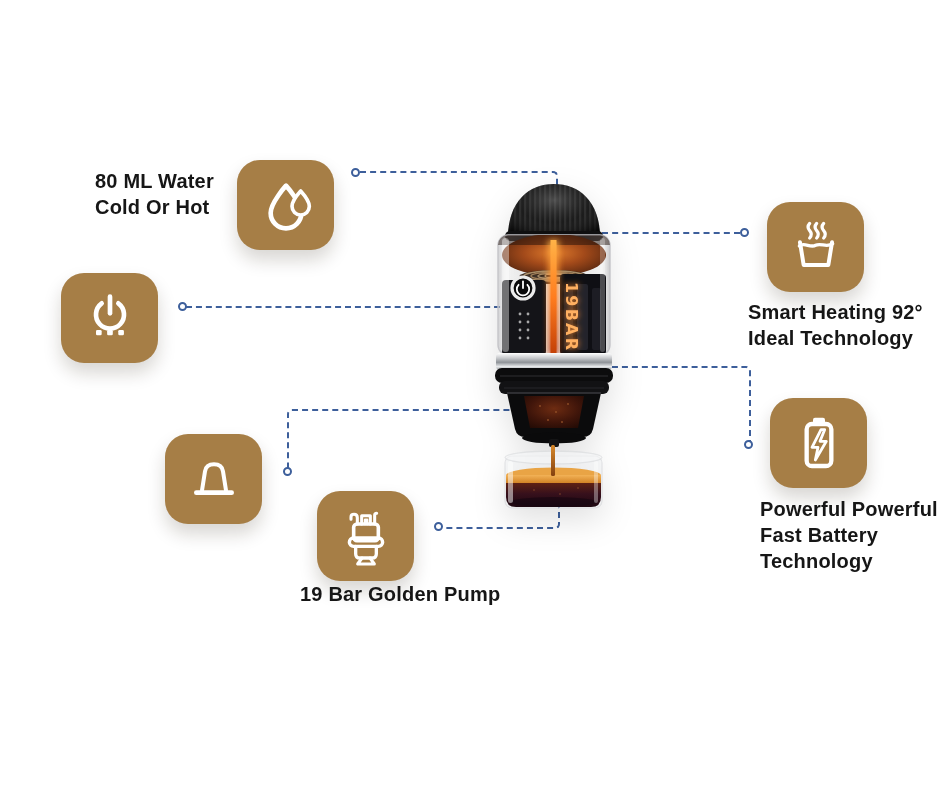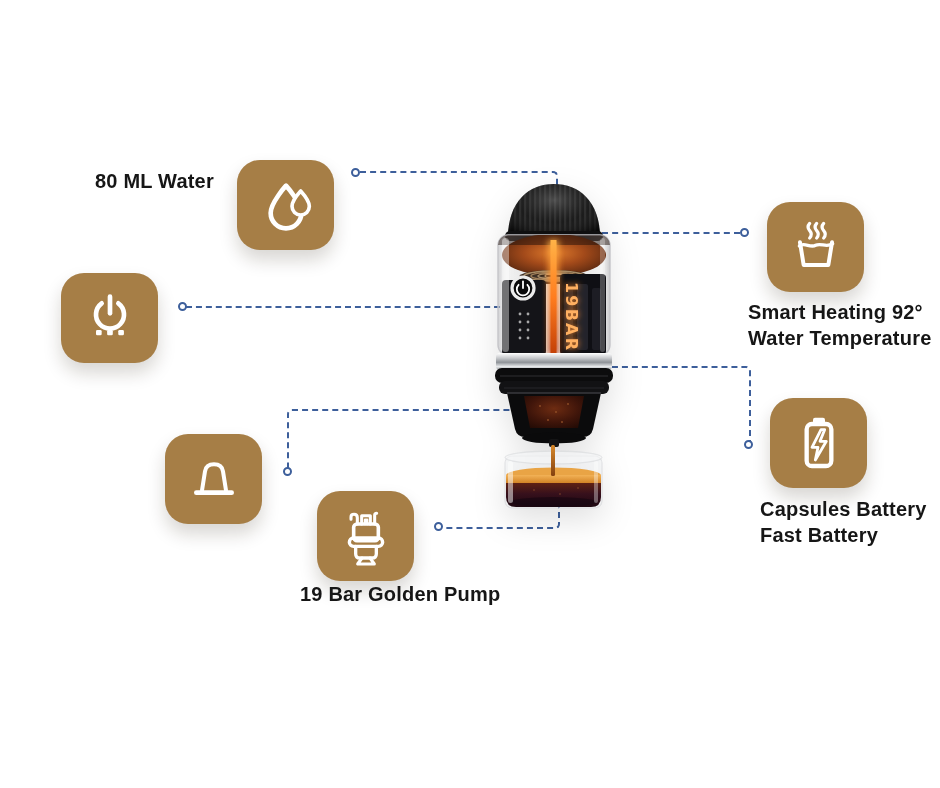--- a/index.html
+++ b/index.html
@@ -53,20 +53,21 @@
   <div class="dot" style="left:434px;top:522px;"></div>
 
   <div class="icon-card" style="left:237px;top:160px;">
     <svg viewBox="0 0 96 96">
       <path class="st" stroke-width="7" d="M48,19 C48,19 25,44.5 25,60 a23,23 0 0,0 46,0 C71,44.5 48,19 48,19 Z"></path>
       <path stroke-width="5.5" stroke="#fff" stroke-linecap="round" stroke-linejoin="round" style="fill:var(--gold,#A67E46)" d="M70,27 C70,27 57,41.5 57,50 a13,13 0 0,0 26,0 C83,41.5 70,27 70,27 Z"></path>
     </svg>
   </div>
   <div class="feature-text" style="left:95px;top:168px;">
     <span>80 ML Water</span>
+    <span>Cold Or Hot</span>
   </div>
 
   <div class="icon-card" style="left:61px;top:273px;">
     <svg viewBox="0 0 96 96">
       <path class="st" stroke-width="7" d="M35.5,26 A21,21 0 1,0 60.5,26"></path>
       <path class="st" stroke-width="7" d="M48,16 V41"></path>
       <rect x="27" y="66" width="8.5" height="8" rx="2" fill="#fff"></rect>
       <rect x="43.7" y="66" width="8.5" height="8" rx="2" fill="#fff"></rect>
       <rect x="60.4" y="66" width="8.5" height="8" rx="2" fill="#fff"></rect>
     </svg>
@@ -99,33 +100,34 @@
     <svg viewBox="0 0 96 96">
       <path class="st" stroke-width="4.8" d="M38.5,12.5 q-4.8,5.5 0,11 q4.8,5.5 0,11"></path>
       <path class="st" stroke-width="4.8" d="M49,12.5 q-4.8,5.5 0,11 q4.8,5.5 0,11"></path>
       <path class="st" stroke-width="4.8" d="M59.5,12.5 q-4.8,5.5 0,11 q4.8,5.5 0,11"></path>
       <path class="st" stroke-width="6" d="M24,41 L29.5,75 H66.5 L72,41"></path>
       <path class="st" stroke-width="5" d="M23,46.5 C30.5,40 39,50 47.5,45.5 C55,41.5 64.5,49.5 73,43"></path>
     </svg>
   </div>
   <div class="feature-text" style="left:748px;top:299px;">
     <span>Smart Heating 92°</span>
-    <span>Water Temperature</span>
+    <span>Ideal Technology</span>
   </div>
 
   <div class="icon-card" style="left:770px;top:398px;">
     <svg viewBox="0 0 96 96">
       <rect x="39" y="10" width="18" height="9.5" rx="3" fill="#fff"></rect>
       <rect class="st" stroke-width="6.5" x="29.5" y="19.5" width="37" height="63" rx="8"></rect>
       <path class="st" stroke-width="4.2" d="M51,28 L37.5,54.5 H46.5 L42.5,73.5 L59,45.5 H49.5 L56.5,28 Z"></path>
     </svg>
   </div>
   <div class="feature-text" style="left:760px;top:496px;">
-    <span>Capsules Battery</span>
+    <span>Powerful Powerful</span>
     <span>Fast Battery</span>
+    <span>Technology</span>
   </div>
 
   <svg class="machine" style="left:494px;top:180px;width:120px;height:336px;" viewBox="0 0 120 336">
     <defs>
       <pattern id="ribs" width="5" height="10" patternUnits="userSpaceOnUse">
         <rect width="5" height="10" fill="#161616"></rect>
         <rect width="2.2" height="10" fill="#2c2c2c"></rect>
       </pattern>
       <radialGradient id="domeShade" cx="50%" cy="30%" r="75%">
         <stop offset="0%" stop-color="rgba(130,130,130,.5)"></stop>

